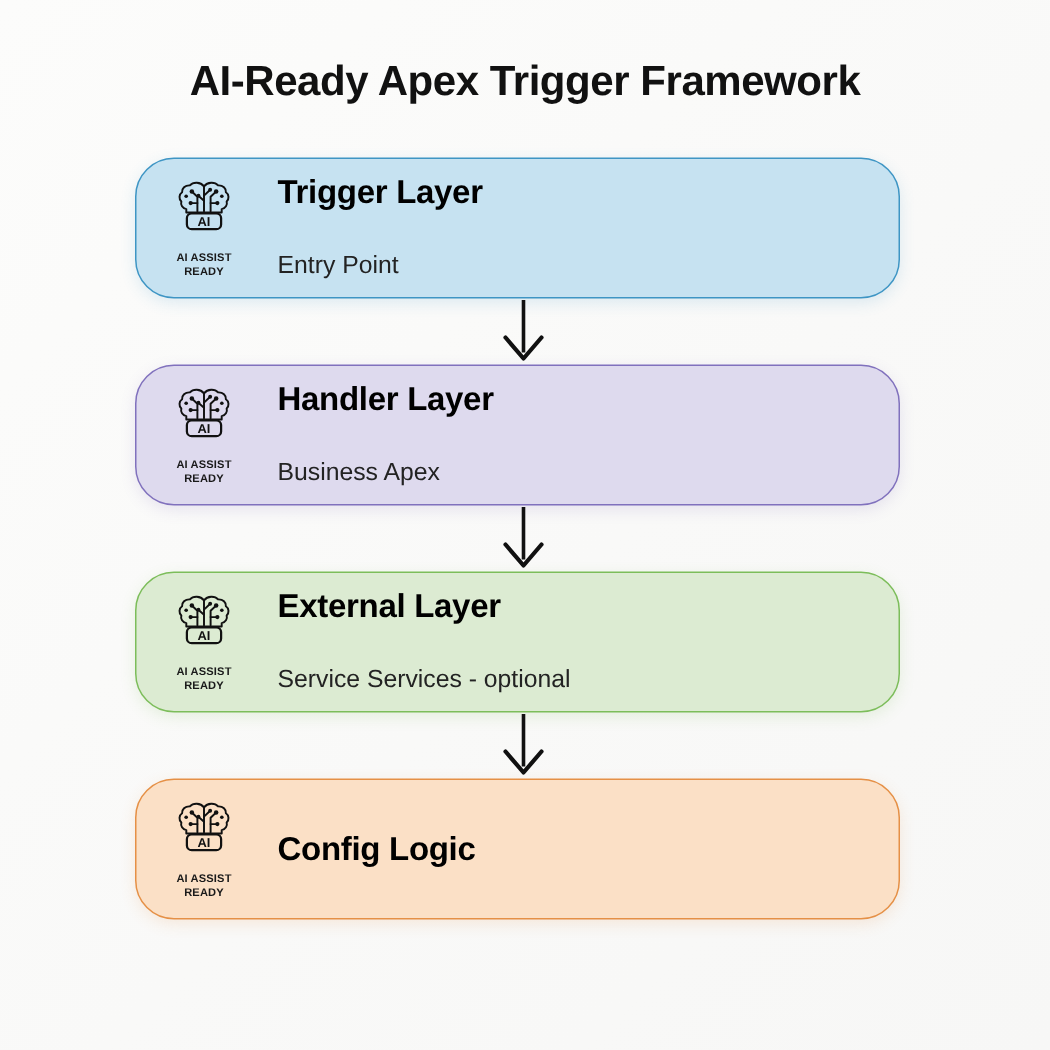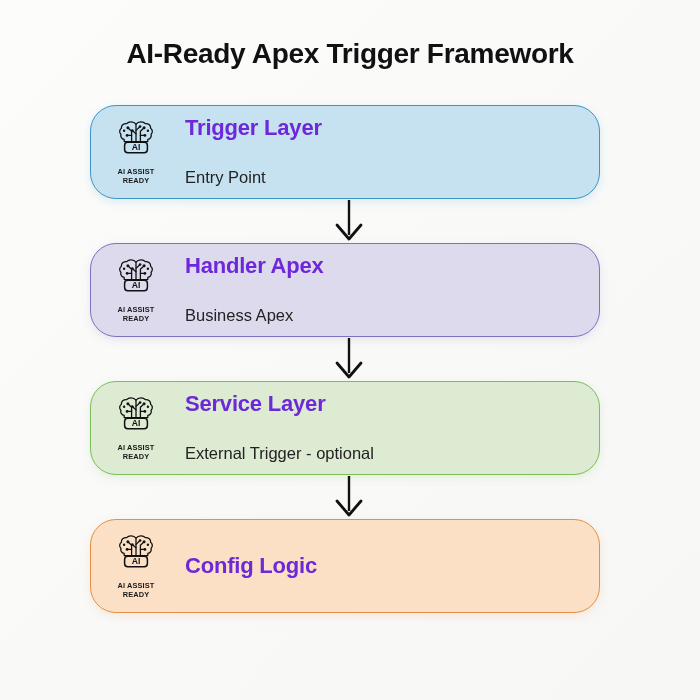--- a/index.html
+++ b/index.html
@@ -78,21 +78,21 @@
   
   .layer-text {
     display: flex;
     flex-direction: column;
     justify-content: center;
     padding-left: 10px;
   }
   .layer-title {
     font-size: 22px;
     font-weight: bold;
-    color: #6d28d9;
+    color: #000000;
     letter-spacing: -0.2px;
     line-height: 26px;
   }
   .layer-subtitle {
     font-size: 16.5px;
     font-weight: normal;
     color: #232323;
     line-height: 24px;
     margin-top: 24px;
   }
@@ -182,21 +182,21 @@
         </g>
         <rect x="10.6" y="23.2" width="22.8" height="10.6" rx="3.2" fill="none" stroke="#111111" stroke-width="1.5"></rect>
         <text x="22" y="31.4" text-anchor="middle" font-family="Liberation Sans, sans-serif" font-size="8.6" font-weight="bold" fill="#111111">AI</text>
       </svg>
       <div class="ai-badge-caption">
         <div>AI ASSIST</div>
         <div>READY</div>
       </div>
     </div>
     <div class="layer-text">
-      <div class="layer-title">Handler Apex</div>
+      <div class="layer-title">Handler Layer</div>
       <div class="layer-subtitle">Business Apex</div>
     </div>
   </div>
 
   <svg class="flow-arrow a2" viewBox="0 0 40 44">
     <line x1="20" y1="1" x2="20" y2="36" stroke="#111111" stroke-width="2.4"></line>
     <path d="M8 26 L20 40 L32 26" fill="none" stroke="#111111" stroke-width="2.8" stroke-linecap="round" stroke-linejoin="round"></path>
   </svg>
 
   <div class="layer-box green" style="background: rgb(220, 235, 210); border-color: rgb(124, 189, 90);">
@@ -224,22 +224,22 @@
         </g>
         <rect x="10.6" y="23.2" width="22.8" height="10.6" rx="3.2" fill="none" stroke="#111111" stroke-width="1.5"></rect>
         <text x="22" y="31.4" text-anchor="middle" font-family="Liberation Sans, sans-serif" font-size="8.6" font-weight="bold" fill="#111111">AI</text>
       </svg>
       <div class="ai-badge-caption">
         <div>AI ASSIST</div>
         <div>READY</div>
       </div>
     </div>
     <div class="layer-text">
-      <div class="layer-title">Service Layer</div>
-      <div class="layer-subtitle">External Trigger - optional</div>
+      <div class="layer-title">External Layer</div>
+      <div class="layer-subtitle">Service Services - optional</div>
     </div>
   </div>
 
   <svg class="flow-arrow a3" viewBox="0 0 40 44">
     <line x1="20" y1="1" x2="20" y2="36" stroke="#111111" stroke-width="2.4"></line>
     <path d="M8 26 L20 40 L32 26" fill="none" stroke="#111111" stroke-width="2.8" stroke-linecap="round" stroke-linejoin="round"></path>
   </svg>
 
   <div class="layer-box orange" style="background: rgb(251, 224, 198); border-color: rgb(229, 144, 70);">
     <div class="ai-badge">

